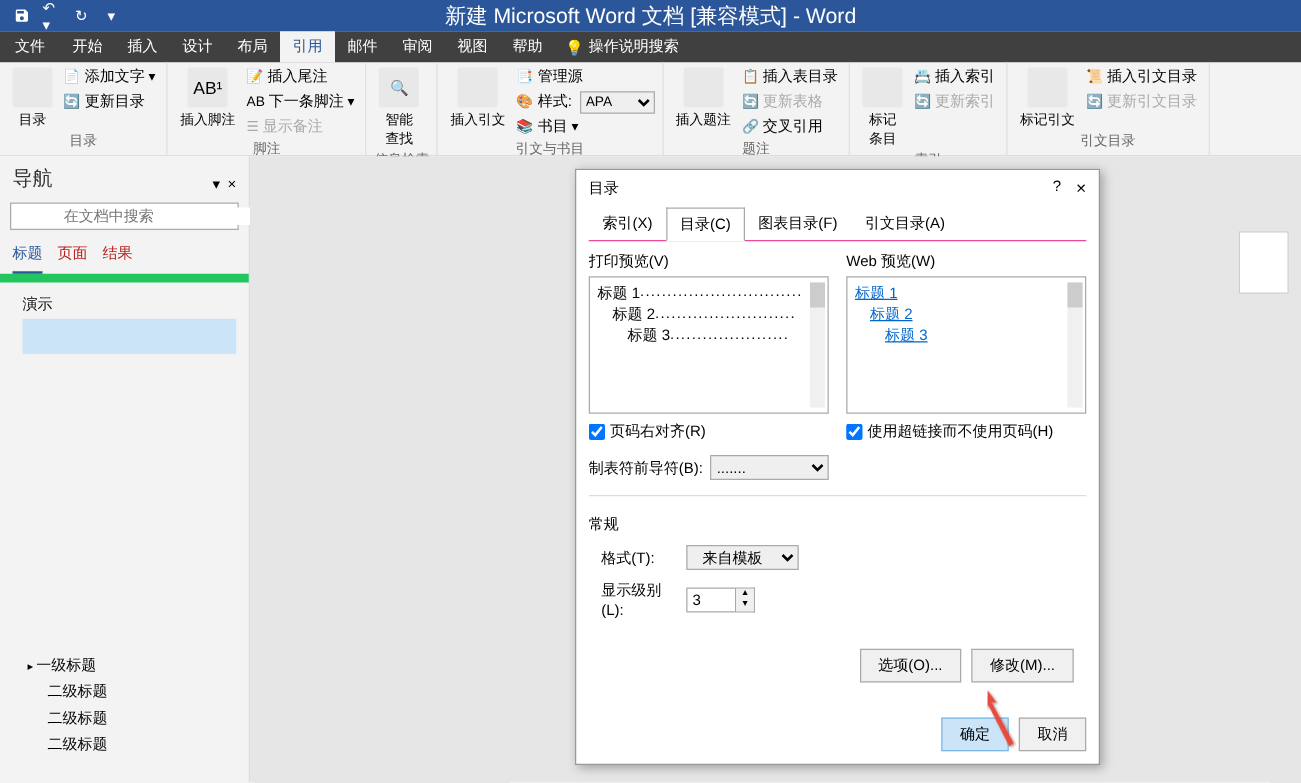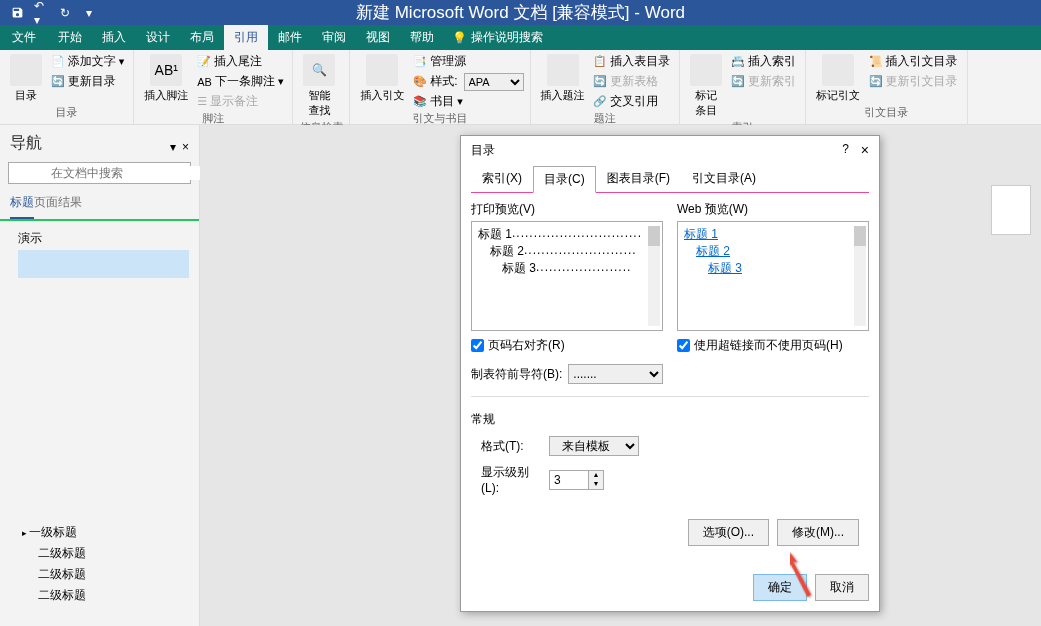--- a/index.html
+++ b/index.html
@@ -1,21 +1,21 @@
 <!DOCTYPE html>
 <html><head>
 <meta charset="utf-8">
 <style>
 *{margin:0;padding:0;box-sizing:border-box;font-family:"Microsoft YaHei",sans-serif;font-size:12px;}
 body{background:#fff;overflow:hidden;width:1041px;height:626px;position:relative;}
 .titlebar{background:#2b579a;height:25px;display:flex;align-items:center;color:#fff;}
 .titlebar-left{display:flex;gap:10px;padding-left:10px;}
 .titlebar-icon{width:14px;height:14px;display:flex;align-items:center;justify-content:center;cursor:pointer;}
 .titlebar-title{position:absolute;left:50%;transform:translateX(-50%);font-size:17px;}
-.ribbon-tabs{background:#0f766e;height:25px;display:flex;align-items:flex-start;}
+.ribbon-tabs{background:#404040;height:25px;display:flex;align-items:flex-start;}
 .tab{color:#fff;padding:4px 10px;cursor:pointer;font-size:12px;}
 .tab.active{background:#f3f3f3;color:#2b579a;}
 .tab.file{padding:4px 12px;}
 .help-search{display:flex;align-items:center;color:#fff;padding:4px 8px;gap:4px;}
 .ribbon{background:#f3f3f3;height:75px;display:flex;border-bottom:1px solid #ddd;}
 .ribbon-group{border-right:1px solid #e0e0e0;padding:2px 6px;display:flex;flex-direction:column;position:relative;}
 .group-content{flex:1;display:flex;align-items:flex-start;gap:2px;}
 .group-label{text-align:center;font-size:11px;color:#666;padding-bottom:2px;}
 .big-btn{display:flex;flex-direction:column;align-items:center;padding:2px 4px;cursor:pointer;gap:2px;}
 .big-btn-icon{width:32px;height:32px;background:#e8e8e8;border-radius:2px;}
@@ -25,22 +25,22 @@
 .style-row{display:flex;align-items:center;gap:3px;}
 .style-select{width:60px;height:18px;border:1px solid #aaa;font-size:11px;}
 .main-area{display:flex;height:calc(626px - 125px);position:relative;}
 .nav-pane{width:200px;border-right:1px solid #ddd;background:#f3f3f3;display:flex;flex-direction:column;}
 .nav-header{display:flex;justify-content:space-between;padding:8px 10px;align-items:flex-end;gap:18px;}
 .nav-title{font-size:16px;color:#333;}
 .nav-controls{display:flex;gap:6px;}
 .nav-search{margin:0 8px;border:1px solid #aaa;height:22px;display:flex;align-items:center;background:#fff;padding-left:36px;}
 .nav-search input{flex:1;border:none;padding:0 6px;outline:none;font-size:12px;}
 .nav-search-btn{padding:0 6px;color:#666;cursor:pointer;}
-.nav-tabs{display:flex;padding:10px 10px 0;border-bottom:2px solid #22c55e;}
-.nav-tab{padding-bottom:6px;cursor:pointer;font-size:12px;color:#737373;}
+.nav-tabs{display:flex;gap:12px;padding:10px 10px 0;border-bottom:7px solid #22c55e;}
+.nav-tab{padding-bottom:6px;cursor:pointer;font-size:12px;color:#b91c1c;}
 .nav-tab.active{color:#2b579a;border-bottom:2px solid #2b579a;}
 .nav-items{padding:6px 0;}
 .nav-item{padding:3px 18px;cursor:pointer;font-size:12px;}
 .nav-spacer{height:28px;background:#cce4f7;margin:0 10px 0 18px;}
 .nav-outline{position:absolute;bottom:20px;left:10px;}
 .outline-item{padding:2px 0 2px 12px;font-size:12px;cursor:pointer;}
 .outline-item.l1::before{content:"▸ ";font-size:9px;}
 .outline-item.l2{padding-left:28px;}
 .doc-area{flex:1;background:#e6e6e6;position:relative;}
 .page{position:absolute;right:10px;top:60px;width:40px;height:50px;background:#fff;border:1px solid #ccc;}

